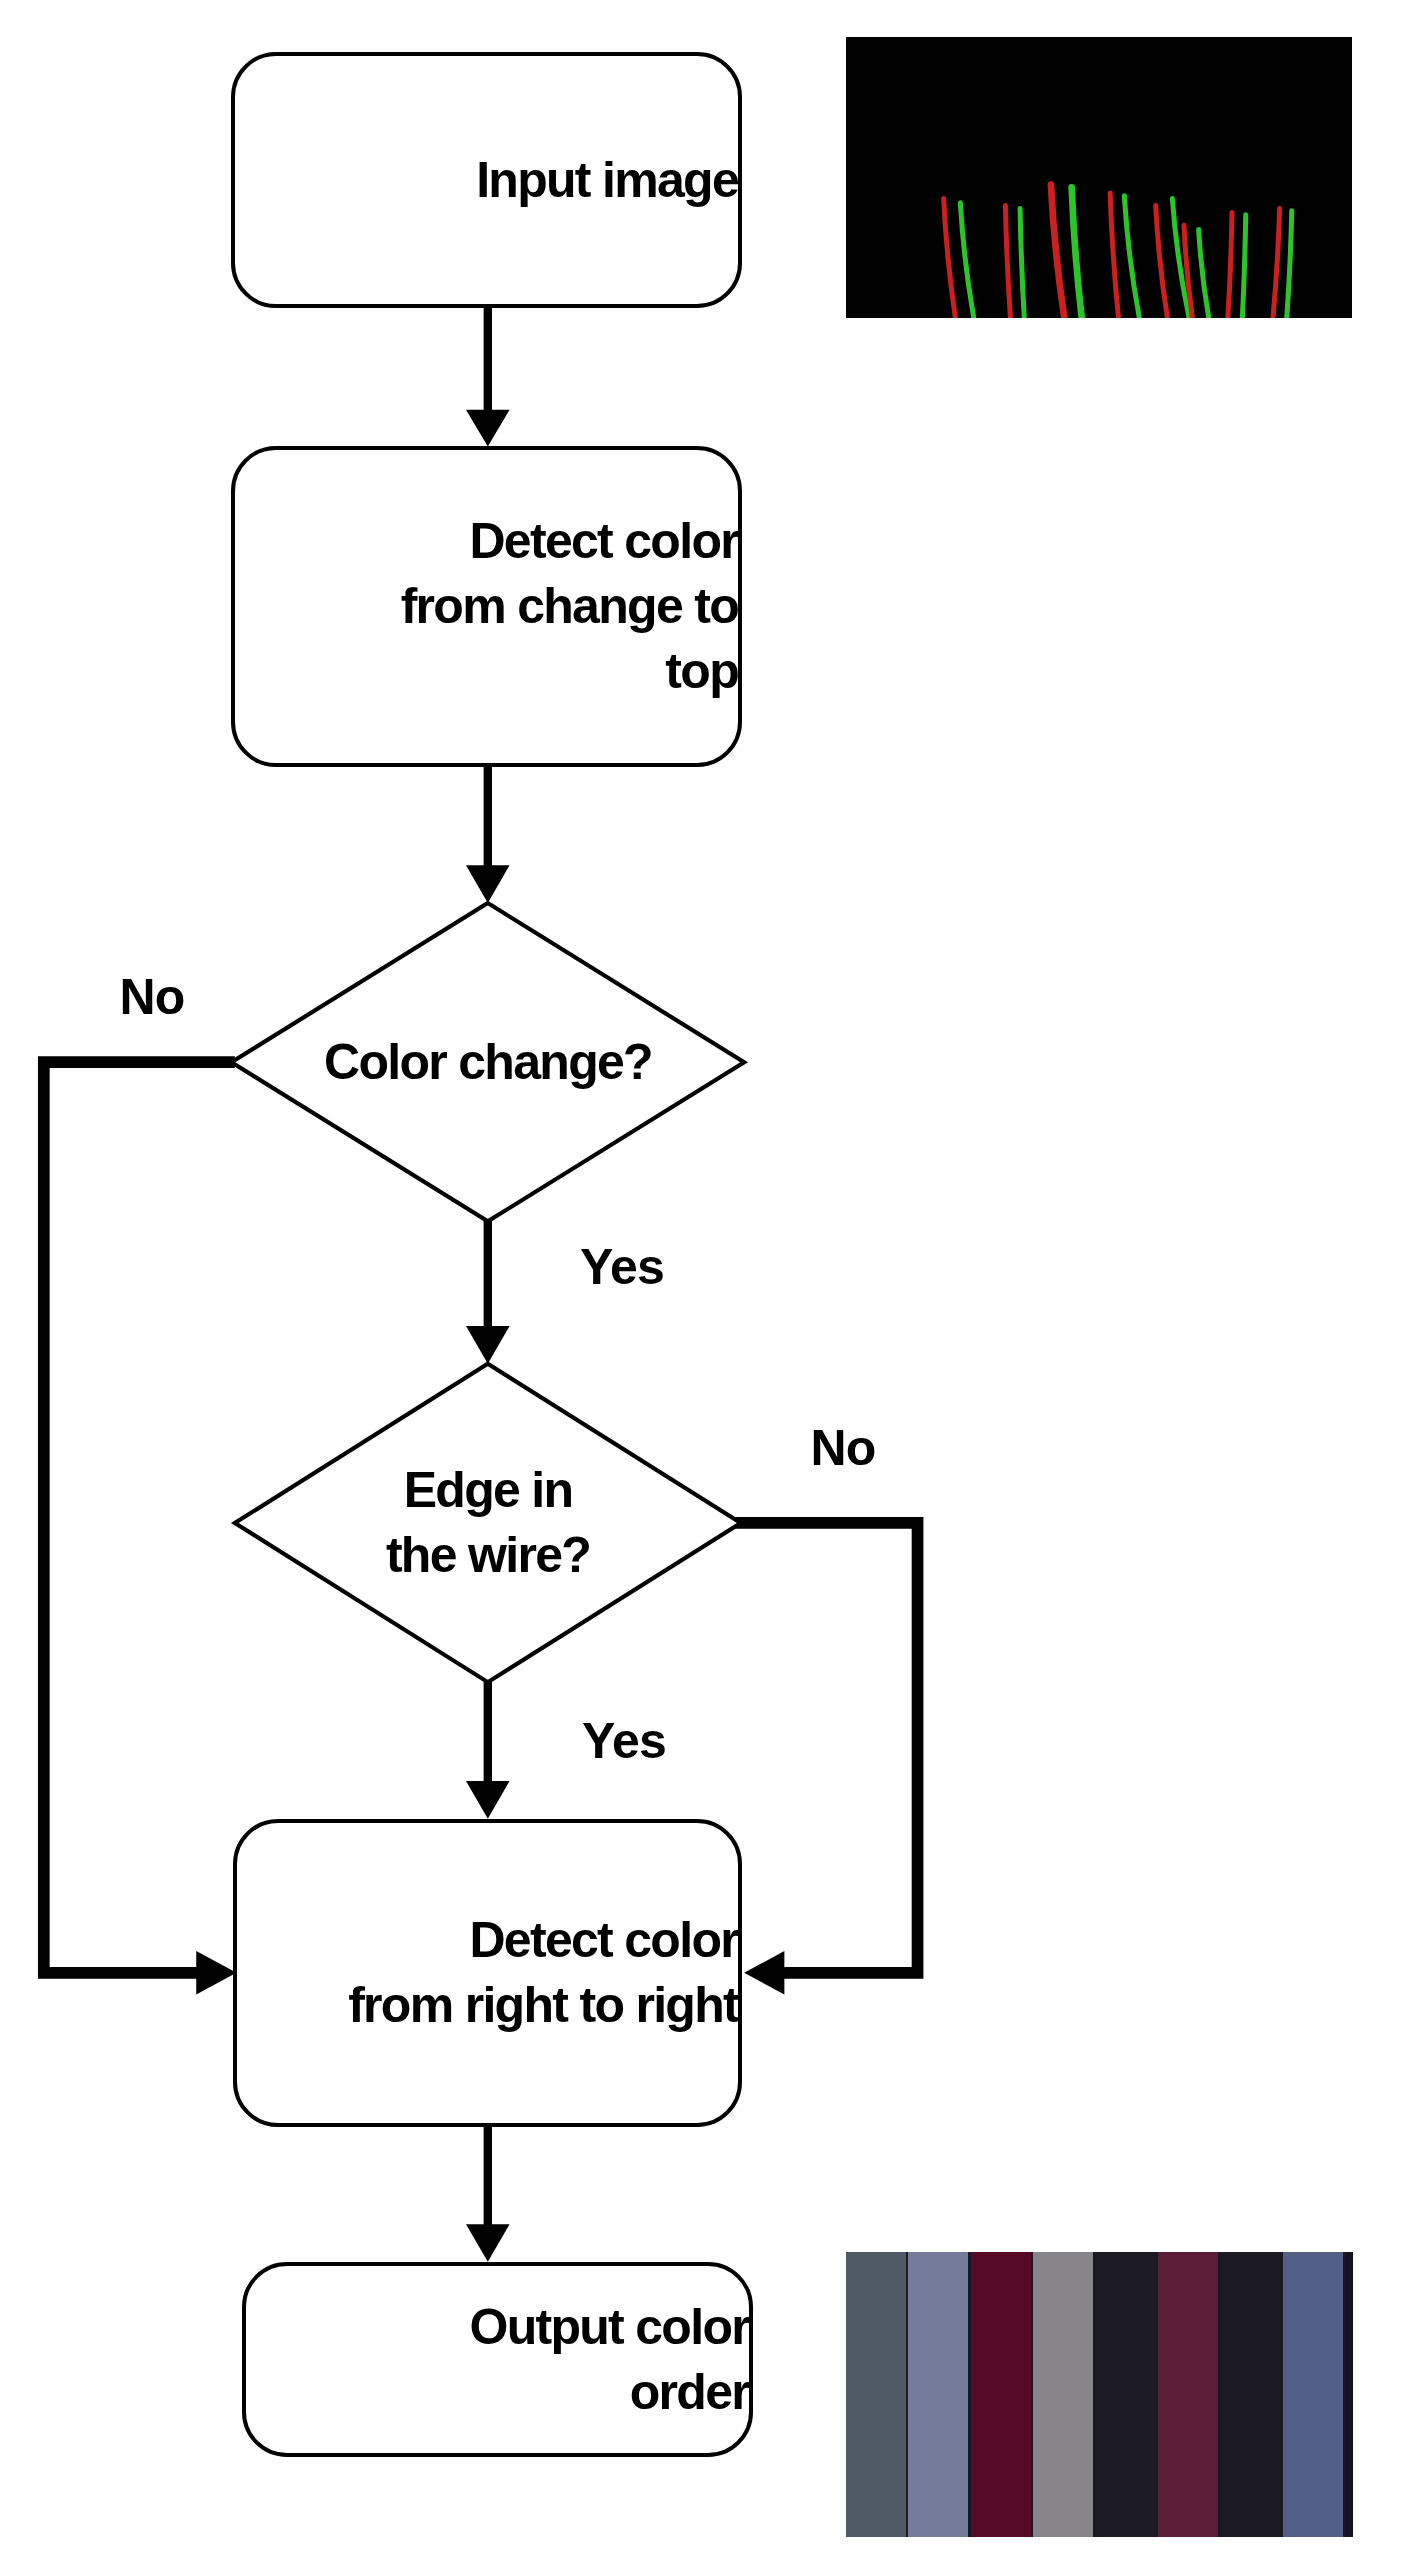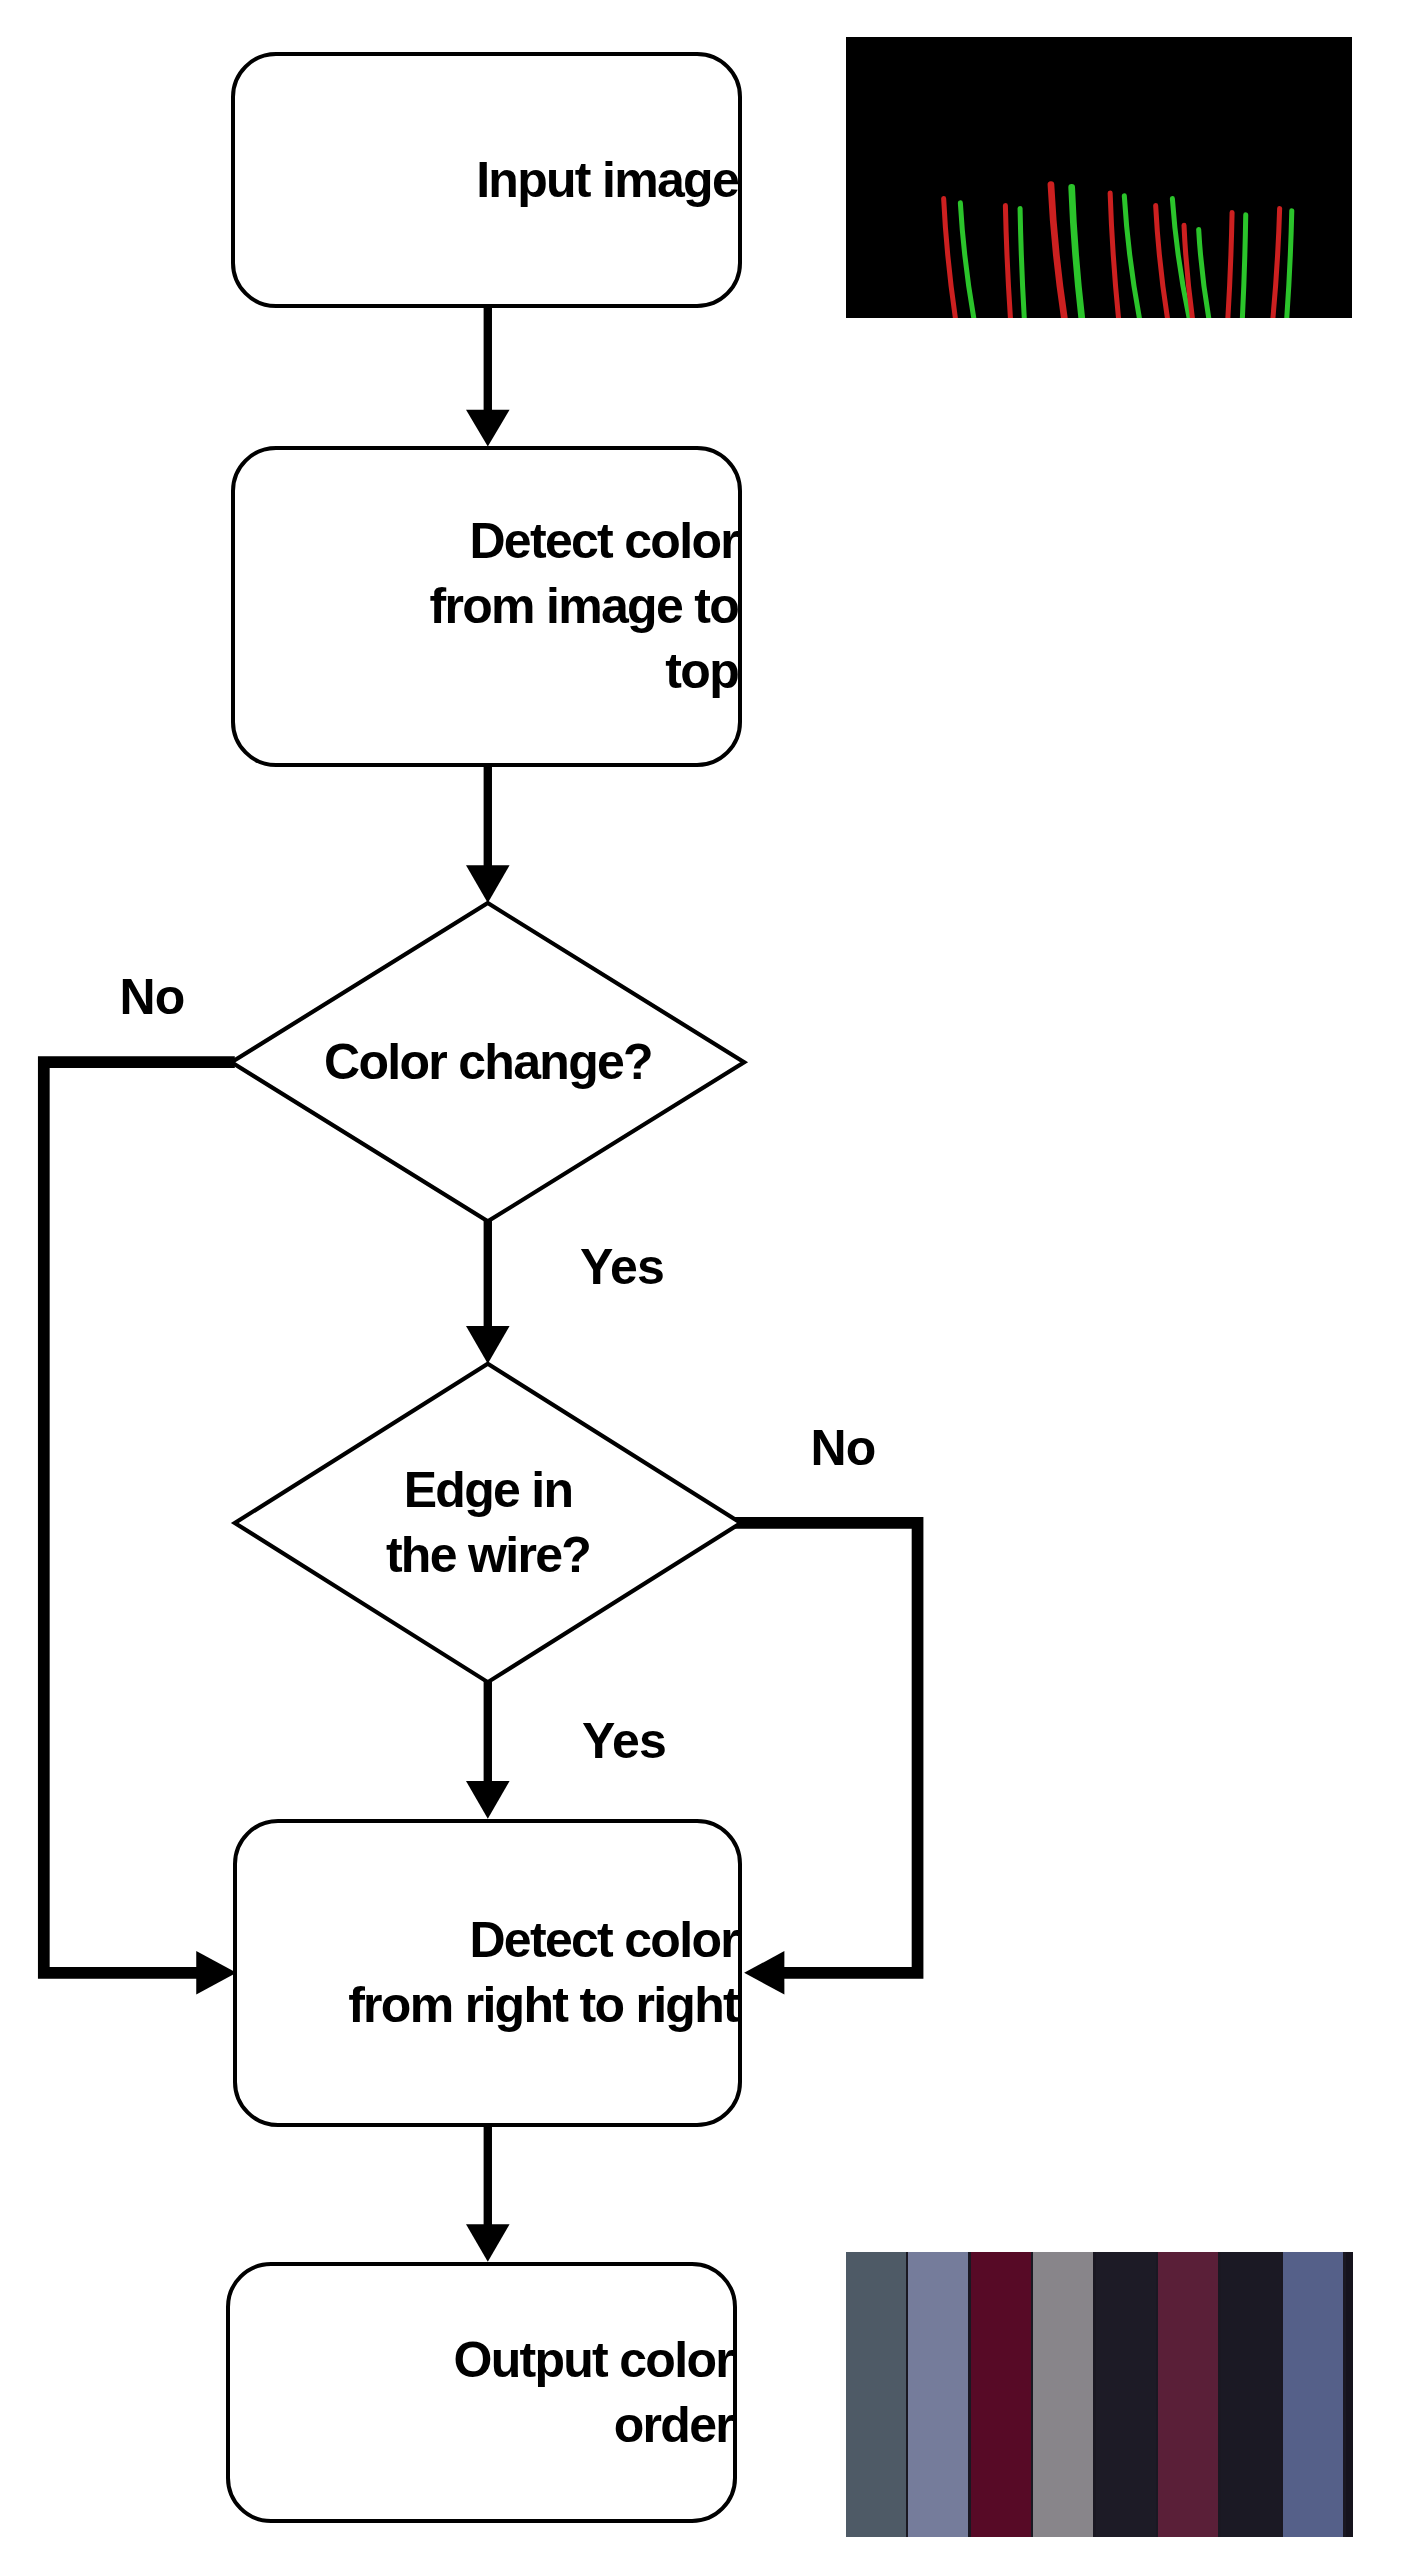--- a/index.html
+++ b/index.html
@@ -110,30 +110,30 @@
     <polygon points="582,1078 888,1268 582,1458 276,1268" fill="#fff" stroke="#000" stroke-width="5"></polygon>
     <polygon points="582,1628 884,1818 582,2008 280,1818" fill="#fff" stroke="#000" stroke-width="5"></polygon>
   </svg>
 
   <div class="node" style="left:231px;top:52px;width:511px;height:256px;">
     <span>Input image</span>
   </div>
 
   <div class="node" style="left:231px;top:446px;width:511px;height:321px;">
     <span>Detect color</span>
-    <span>from image to</span>
+    <span>from change to</span>
     <span>top</span>
   </div>
 
   <div class="node" style="left:233px;top:1819px;width:509px;height:308px;">
     <span>Detect color</span>
     <span>from right to right</span>
   </div>
 
-  <div class="node" style="left:226px;top:2262px;width:511px;height:261px;">
+  <div class="node" style="left:242px;top:2262px;width:511px;height:195px;">
     <span>Output color</span>
     <span>order</span>
   </div>
 
   <div class="diamond-label" style="left:488px;top:1062px;">
     <span>Color change?</span>
   </div>
   <div class="diamond-label" style="left:488px;top:1523px;">
     <span>Edge in</span>
     <span style="display:block">the wire?</span>

